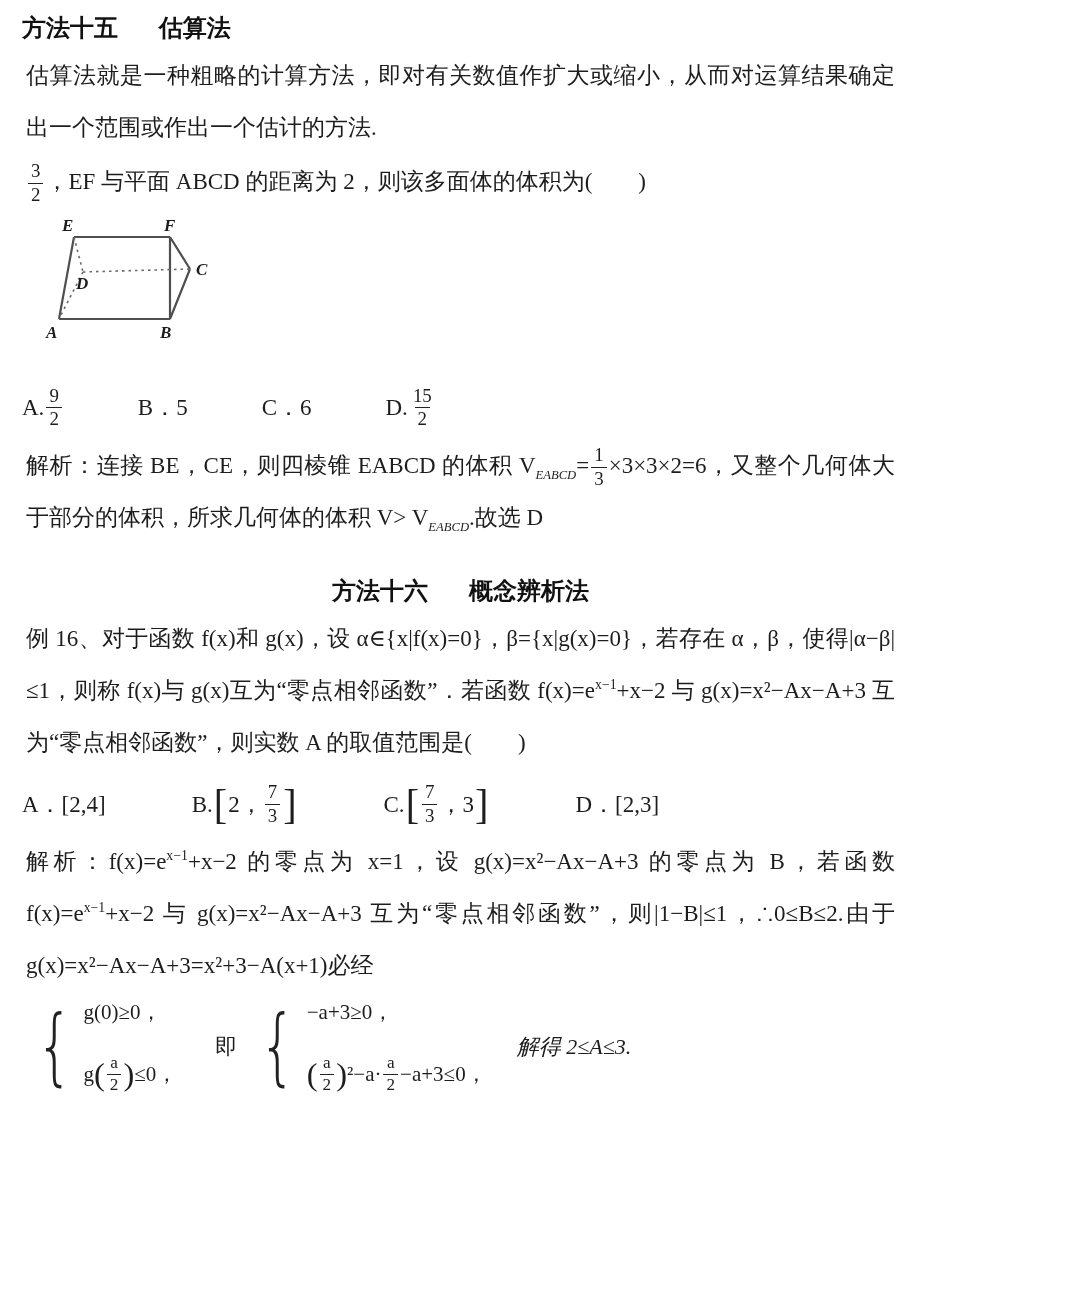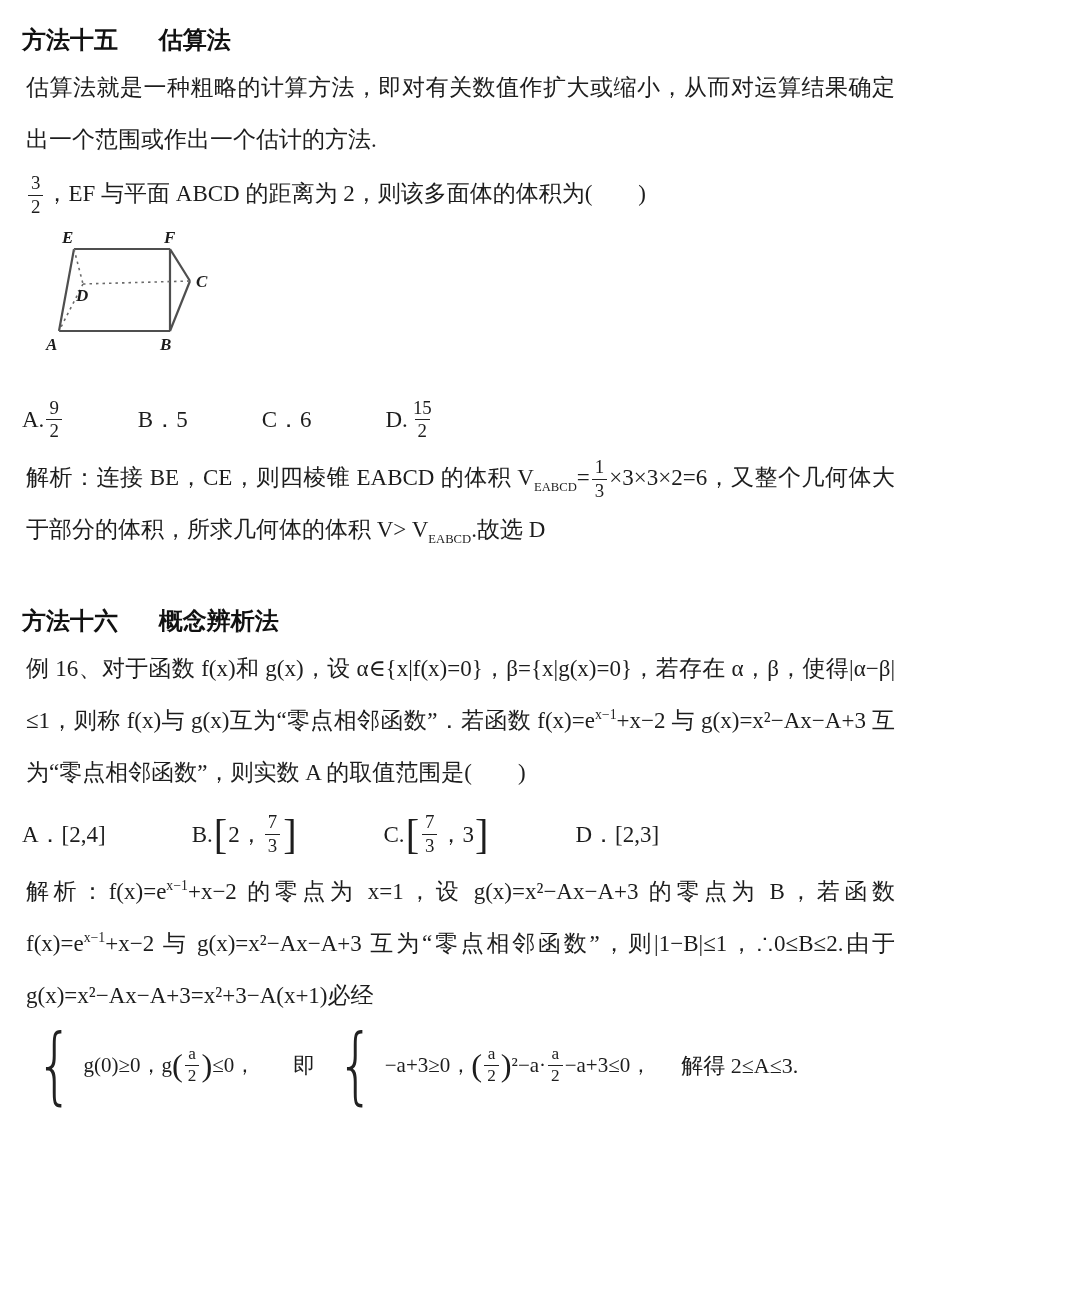--- a/index.html
+++ b/index.html
@@ -1,37 +1,37 @@
 <!DOCTYPE html>
 <html><head>
 <meta charset="utf-8">
 <style>
   html,body{margin:0;padding:0;background:#ffffff;}
   .page{
     width:921px;height:1304px;box-sizing:border-box;overflow:hidden;
-    padding:20px 22px 10px 22px;
+    padding:8px 22px 10px 22px;
     font-family:"Liberation Serif","DejaVu Serif",serif;
     font-size:23px;color:#1d1d1d;line-height:2.25;
   }
   .sec-heading{
     font-family:"Liberation Sans","DejaVu Sans",sans-serif;
     font-size:24px;font-weight:bold;color:#111;
     margin:2px 0 4px 0;line-height:1.5;
   }
   .sec-heading .hgap{margin-left:1.7em;}
-  .sec16{margin-top:48px;}
+  .sec16{margin-top:30px;text-align:center;}
   .para{margin:2px 4px;text-align:justify;}
   .frac{
     display:inline-flex;flex-direction:column;align-items:center;
     vertical-align:middle;line-height:1.2;font-size:0.82em;
     margin:0 2px;text-align:center;
   }
   .frac .num{padding:0 3px;}
   .frac .den{border-top:1.5px solid #222;padding:0 3px;}
-  sub.vsub{font-size:0.55em;line-height:1;}
+  sub.vsub{font-size:0.55em;font-style:italic;line-height:1;}
   sup.esup{font-size:0.6em;line-height:1;}
   .figure-wrap{margin:8px 0 4px 10px;}
   .fig-labels text{
     font-family:"Liberation Serif","DejaVu Serif",serif;
     font-style:italic;font-weight:bold;font-size:17px;fill:#1c1c1c;
   }
   .choices{display:flex;align-items:center;margin:10px 0 6px 0;}
   .choices .choice{display:inline-flex;align-items:center;white-space:nowrap;}
   .choices15 .choice{margin-right:74px;}
   .choices16 .choice{margin-right:86px;}
@@ -41,25 +41,25 @@
   }
   .final-line{
     display:flex;align-items:center;margin-top:6px;
     white-space:nowrap;font-size:22px;line-height:1.6;
   }
   .sys{display:inline-flex;align-items:center;margin-left:6px;}
   .brace{
     font-size:84px;line-height:0.9;font-weight:100;display:inline-block;
     font-family:"DejaVu Sans",sans-serif;transform:scaleX(0.7);margin-right:2px;color:#222;
   }
-  .syscol{display:inline-flex;flex-direction:row;row-gap:7px;font-size:21px;line-height:1.35;}
+  .syscol{display:inline-flex;flex-direction:column;row-gap:27px;font-size:21px;line-height:1.35;}
   .sysrow{display:inline-flex;align-items:center;white-space:nowrap;}
   .tallp{font-size:1.55em;font-weight:300;line-height:1;display:inline-block;vertical-align:middle;}
   .mid{margin:0 8px 0 38px;}
-  .tail{margin-left:30px;}
+  .tail{margin-left:30px;font-style:italic;}
 </style>
 </head>
 <body>
 
 <div class="page">
 
   <h2 class="sec-heading"><span>方法十五</span><span class="hgap">估算法</span></h2>
 
   <p class="para">估算法就是一种粗略的计算方法，即对有关数值作扩大或缩小，从而对运算结果确定出一个范围或作出一个估计的方法.</p>
 

